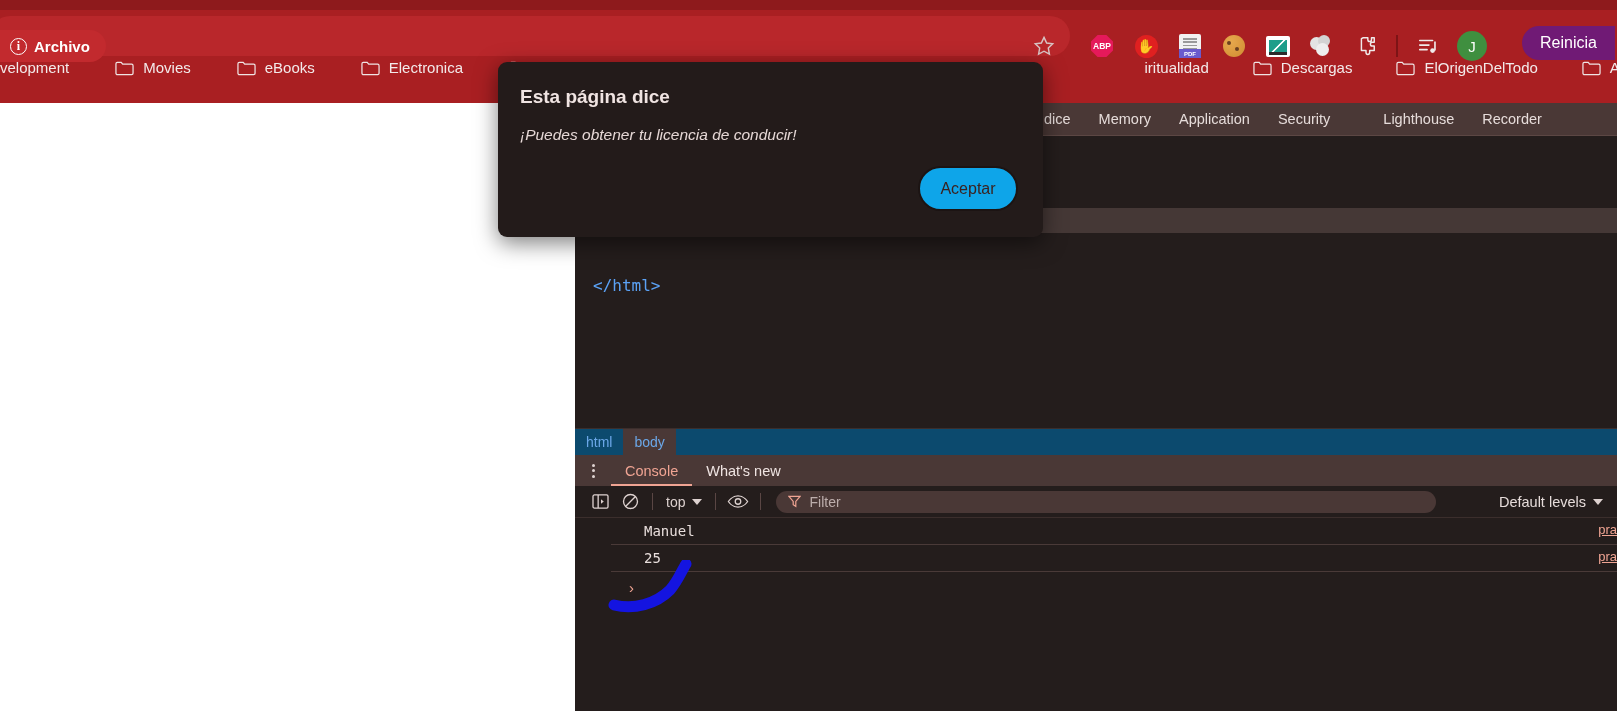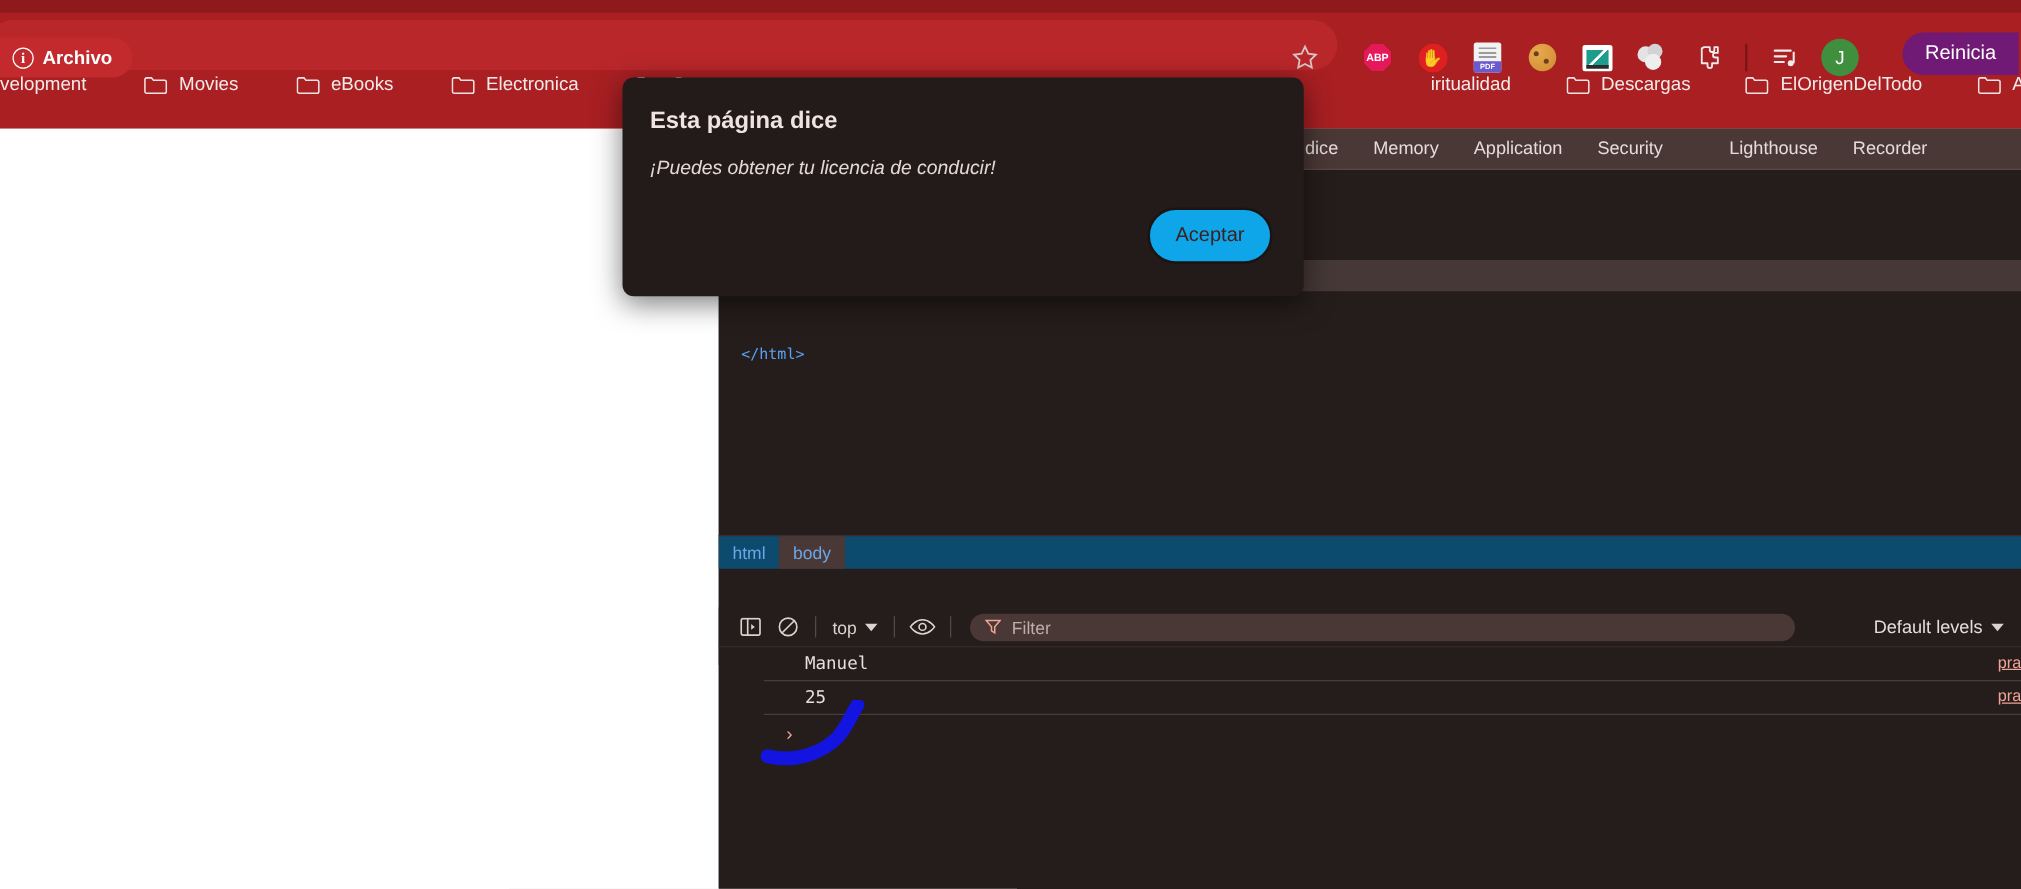--- a/index.html
+++ b/index.html
@@ -169,21 +169,21 @@
   .dt-elements-pane {
     position: absolute; left: 0; top: 33px; width: 100%; height: 396px;
     background: #241d1c; overflow: hidden;
   }
   .dom-row-highlight {
     position: absolute; left: 0; top: 72px; width: 100%; height: 25px;
     background: #453836;
   }
   .dom-line {
     position: absolute; left: 18px; top: 140px;
-    font-family: "DejaVu Sans Mono", monospace; font-size: 12px;
+    font-family: "DejaVu Sans Mono", monospace; font-size: 16px;
     color: #5ba2f5; white-space: pre;
   }
   .dt-breadcrumb {
     position: absolute; left: 0; top: 325px; width: 100%; height: 27px;
     background: #0c4a6e; display: flex; align-items: stretch;
     border-top: 1px solid #3b2e2c;
   }
   .crumb {
     padding: 0 11px; display: flex; align-items: center;
     font-size: 14px; color: #6ba7e8; white-space: nowrap;
@@ -431,20 +431,29 @@
     <div class="dt-elements-pane">
       <div class="dom-row-highlight"></div>
       <div class="dom-line">&lt;/html&gt;</div>
     </div>
 
     <div class="dt-breadcrumb">
       <div class="crumb">html</div>
       <div class="crumb selected">body</div>
     </div>
 
+    <div class="dt-console-tabbar">
+      <div class="kebab">
+          <i></i>
+          <i></i>
+          <i></i>
+        </div>
+      <div class="console-tab active">Console</div>
+      <div class="console-tab">What's new</div>
+    </div>
 
     <div class="dt-console-toolbar">
       <div class="tb-icon">
         <svg width="17" height="15" viewBox="0 0 18 16">
           <rect x="1" y="1" width="16" height="14" rx="1.5" fill="none" stroke="#ded2d0" stroke-width="1.4"></rect>
           <line x1="6.5" y1="1" x2="6.5" y2="15" stroke="#ded2d0" stroke-width="1.4"></line>
           <path d="M9.5 5.5l3 2.5-3 2.5z" fill="#ded2d0"></path>
         </svg>
       </div>
       <div class="tb-icon">

